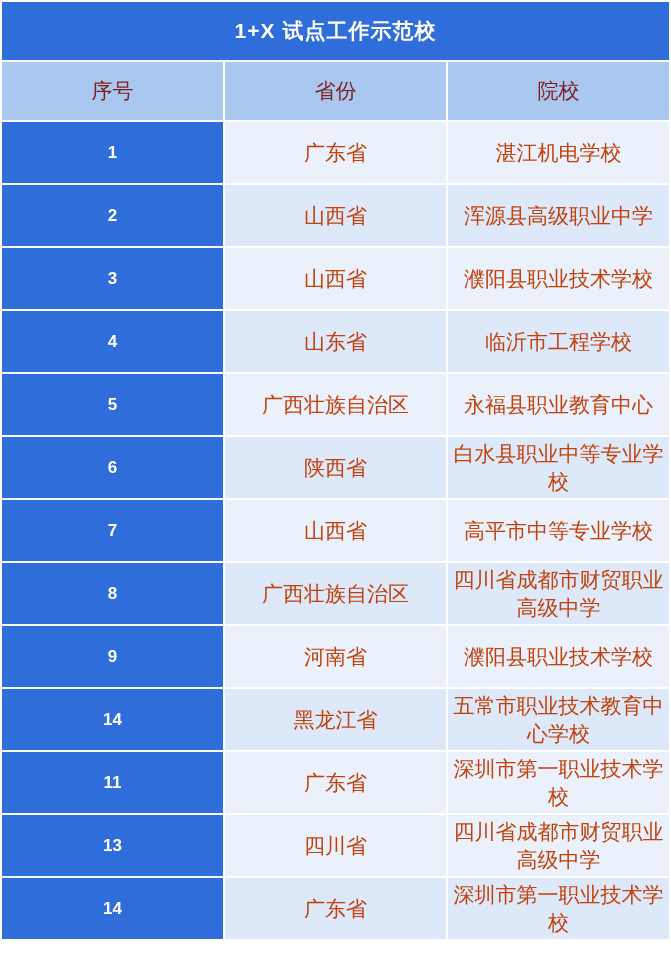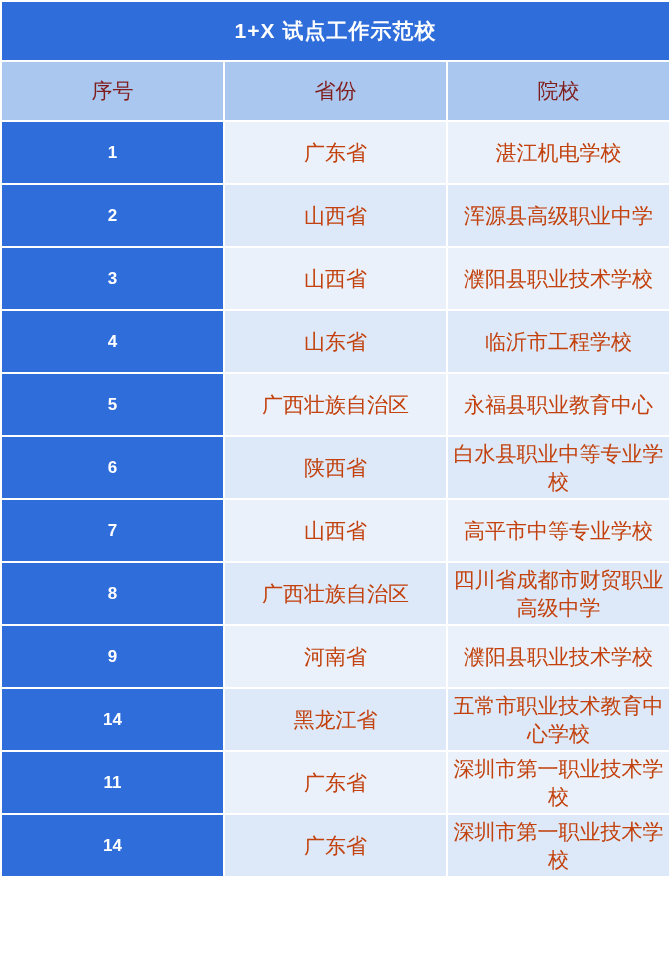--- a/index.html
+++ b/index.html
@@ -123,20 +123,25 @@
       <tr class="row-b">
         <td class="idx-cell">14</td>
         <td class="txt-cell col-prov">黑龙江省</td>
         <td class="txt-cell col-school">五常市职业技术教育中心学校</td>
       </tr>
       <tr class="row-a">
         <td class="idx-cell">11</td>
         <td class="txt-cell col-prov">广东省</td>
         <td class="txt-cell col-school">深圳市第一职业技术学校</td>
       </tr>
+      <tr class="row-a">
+        <td class="idx-cell">13</td>
+        <td class="txt-cell col-prov">四川省</td>
+        <td class="txt-cell col-school">四川省成都市财贸职业高级中学</td>
+      </tr>
       <tr class="row-b">
         <td class="idx-cell">14</td>
         <td class="txt-cell col-prov">广东省</td>
         <td class="txt-cell col-school">深圳市第一职业技术学校</td>
       </tr>
     </tbody>
   </table>
 </div>
 
 </body></html>

